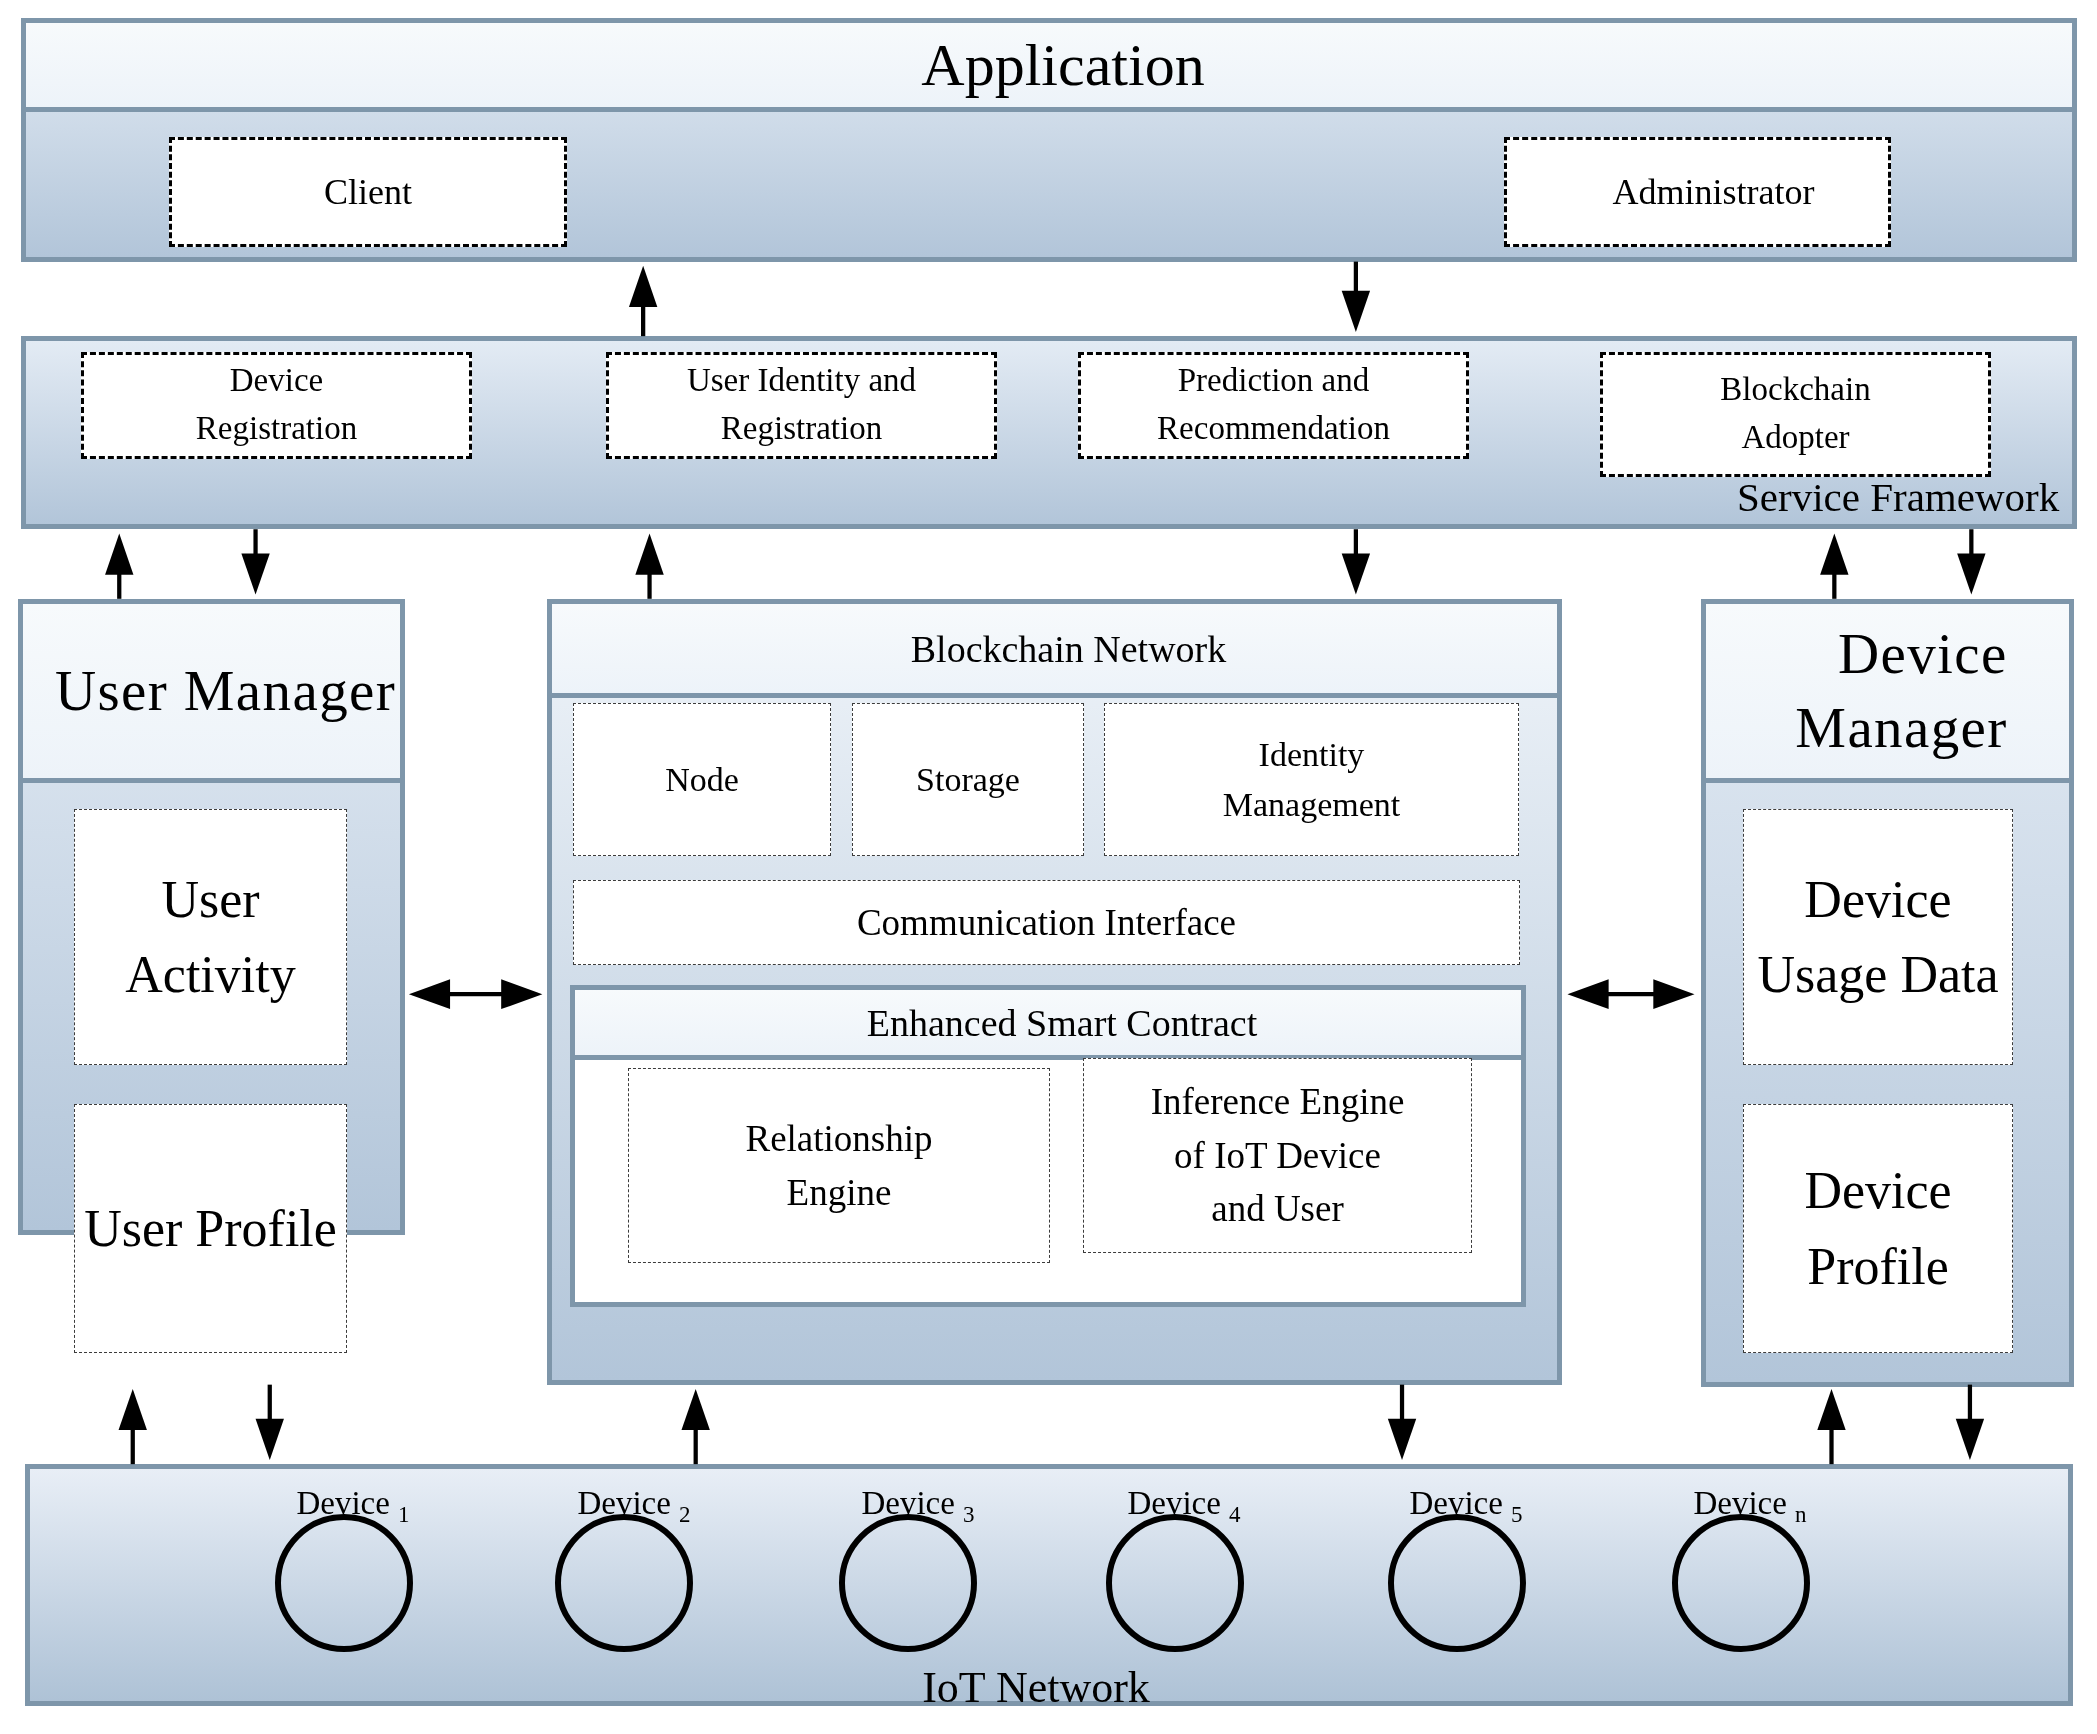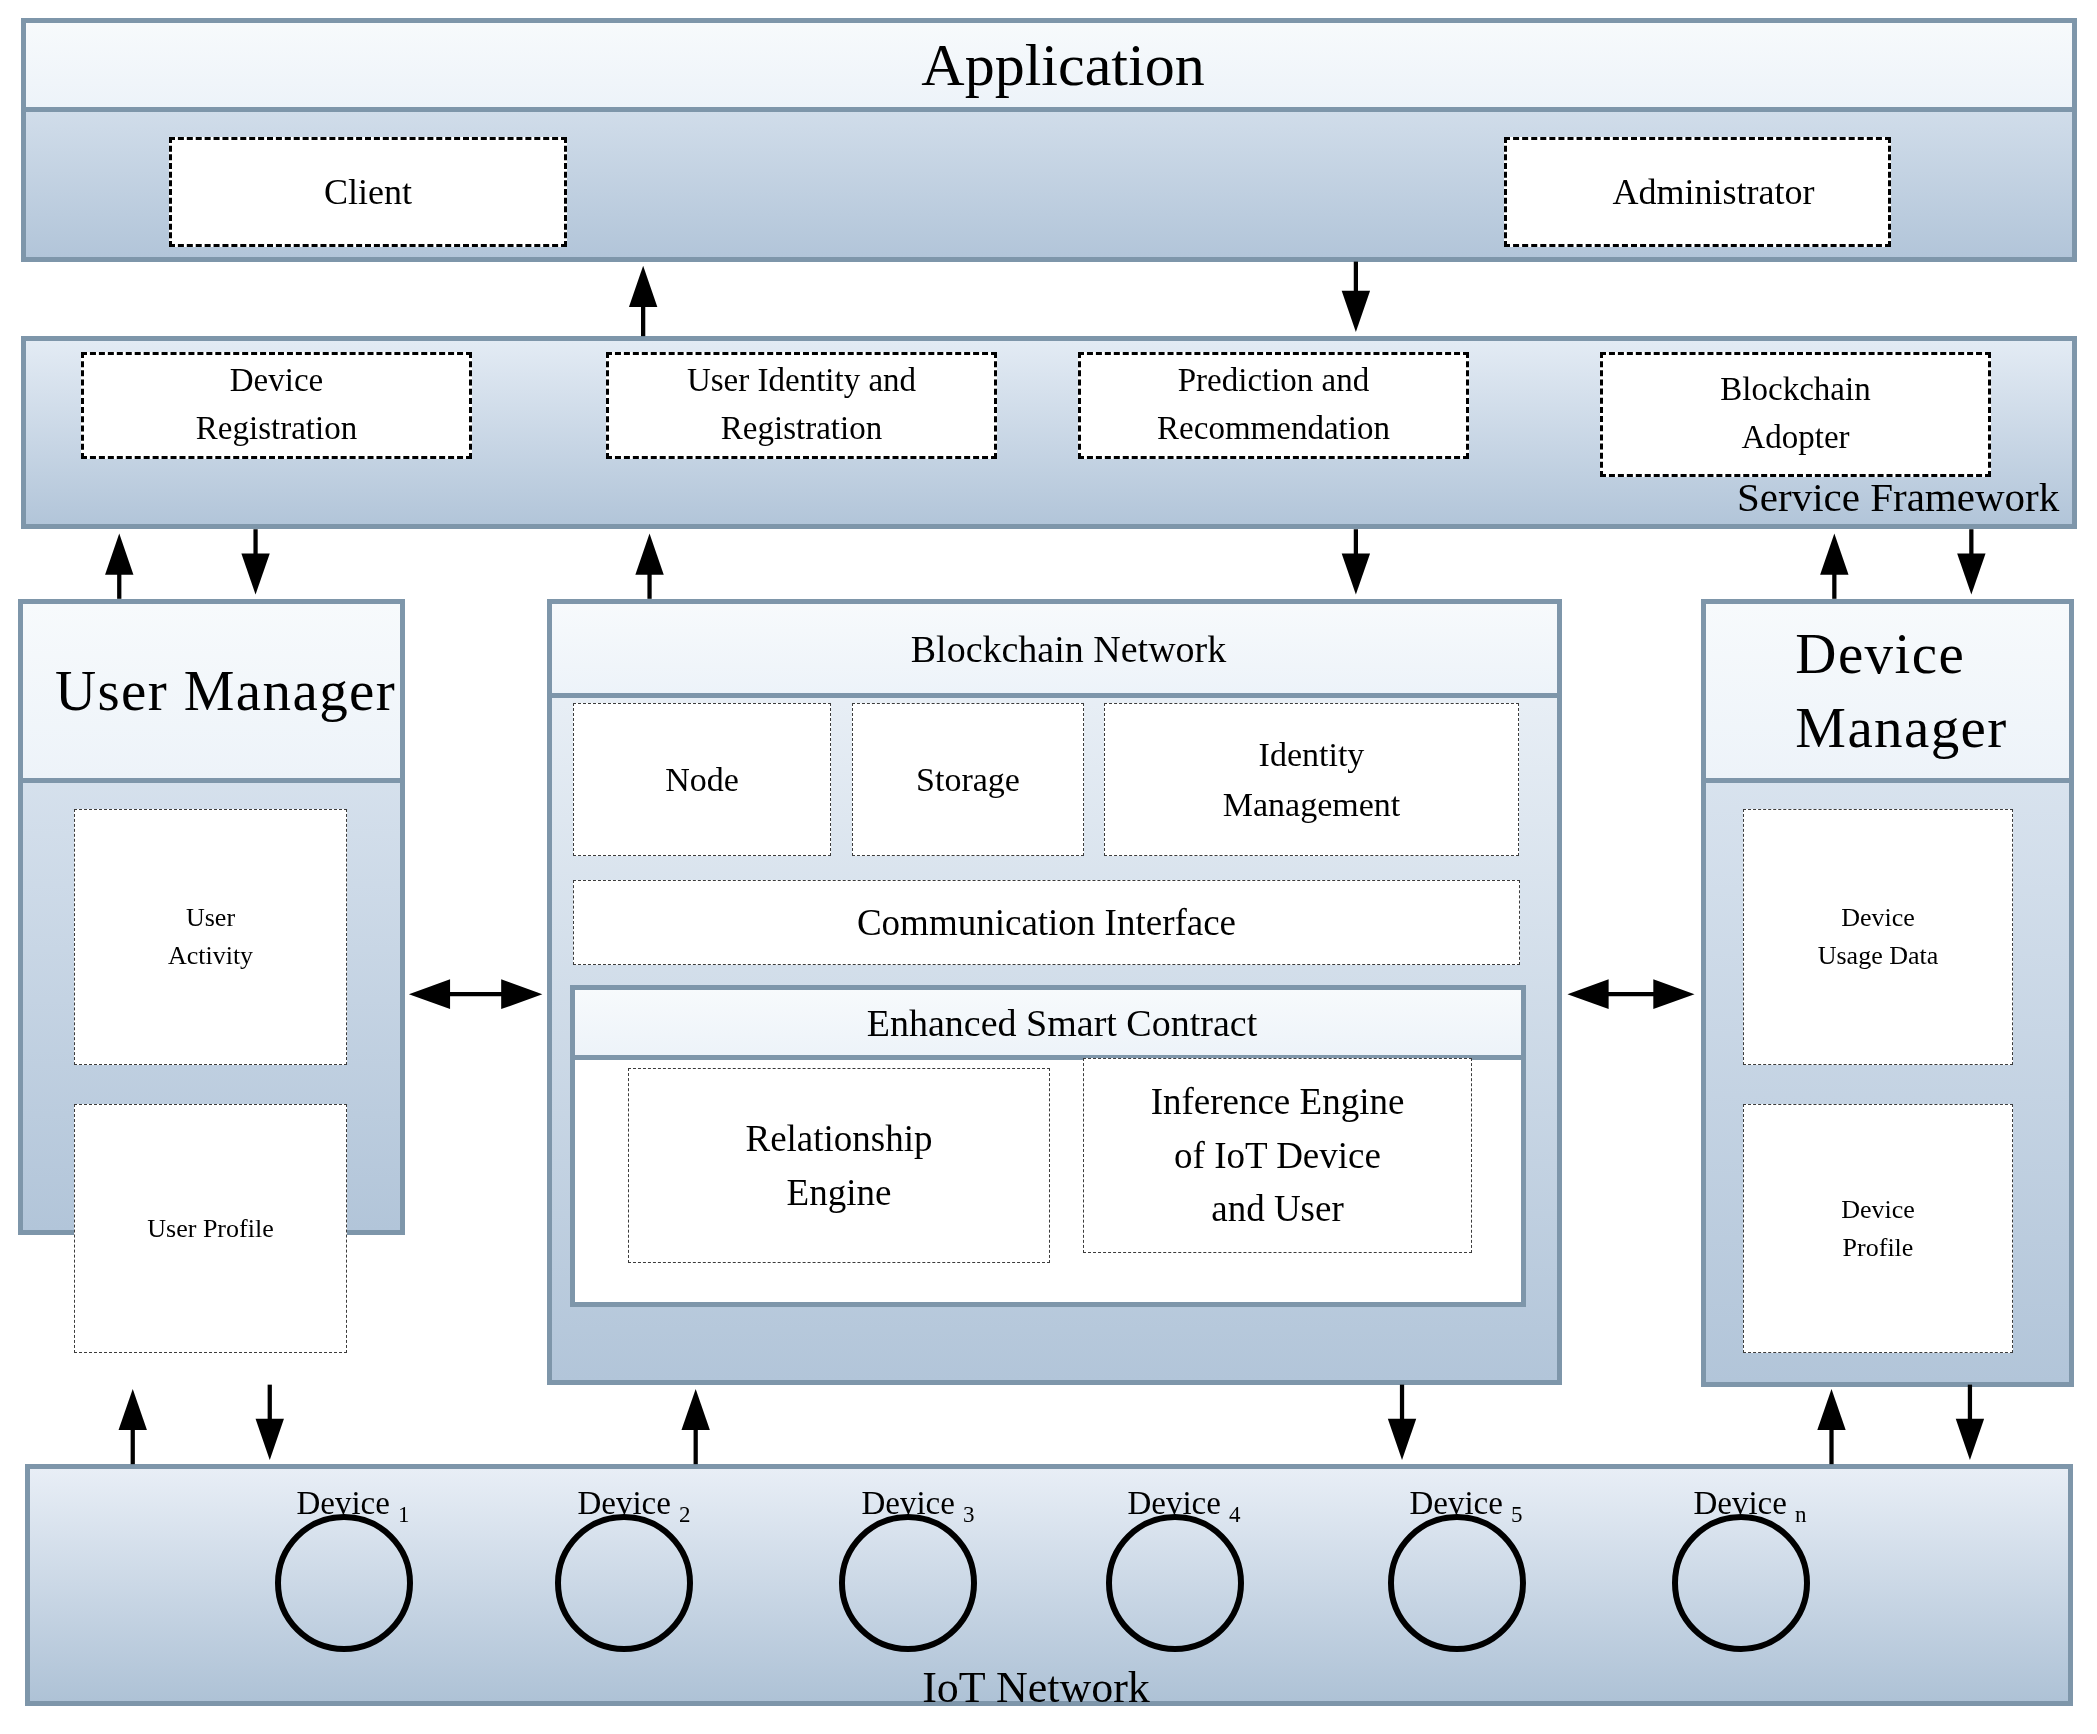--- a/index.html
+++ b/index.html
@@ -7,39 +7,39 @@
        font-family:"Liberation Serif", serif;color:#000;}
   .canvas{position:relative;width:2097px;height:1735px;background:#ffffff;}
 
   
   .frame{position:absolute;border:5.7px solid #7e96aa;box-sizing:border-box;
          background:linear-gradient(180deg,#e3ebf4 0%,#b2c5d9 100%);}
   .frame-hdr{position:absolute;left:0;top:0;right:0;
              background:linear-gradient(180deg,#f7fafc 0%,#edf3f9 100%);
              border-bottom:5.7px solid #7e96aa;
              display:flex;align-items:center;justify-content:center;
-             text-align:left;box-sizing:border-box;padding-left:28px;}
+             text-align:right;box-sizing:border-box;padding-left:28px;}
 
   
   .dash-big{position:absolute;background:#ffffff;border:3.6px dashed #000;
             box-sizing:border-box;display:flex;align-items:center;justify-content:center;
             text-align:center;white-space:pre-line;}
   .dash-fine{position:absolute;background:#ffffff;border:1.4px dashed #3c3c3c;
              box-sizing:border-box;display:flex;align-items:center;justify-content:center;
              text-align:center;white-space:pre-line;}
 
   .t-app{font-size:60px;}
   .t-actor{font-size:36px;}
   .t-module{font-size:33px;line-height:1.45;}
   .t-sf-label{position:absolute;right:12.8px;bottom:2.8px;font-size:41px;}
   .t-mgr{font-size:57px;letter-spacing:1.4px;line-height:1.3;white-space:pre-line;}
   .t-bn{font-size:38px;}
   .t-comp{font-size:34px;line-height:1.45;}
   .t-comp-lg{font-size:37px;line-height:1.45;}
-  .t-store{font-size:26px;line-height:1.45;}
+  .t-store{font-size:52px;line-height:1.45;}
   .t-iot{position:absolute;font-size:44px;}
 
   
   .device-circle{position:absolute;width:138px;height:138px;border:6.4px solid #000;
                  border-radius:50%;background:transparent;box-sizing:border-box;}
   .device-label{position:absolute;font-size:33px;white-space:nowrap;
                 transform:translateX(-50%);}
   .device-label sub{font-size:23px;}
 
   svg.arrows{position:absolute;left:0;top:0;pointer-events:none;}

